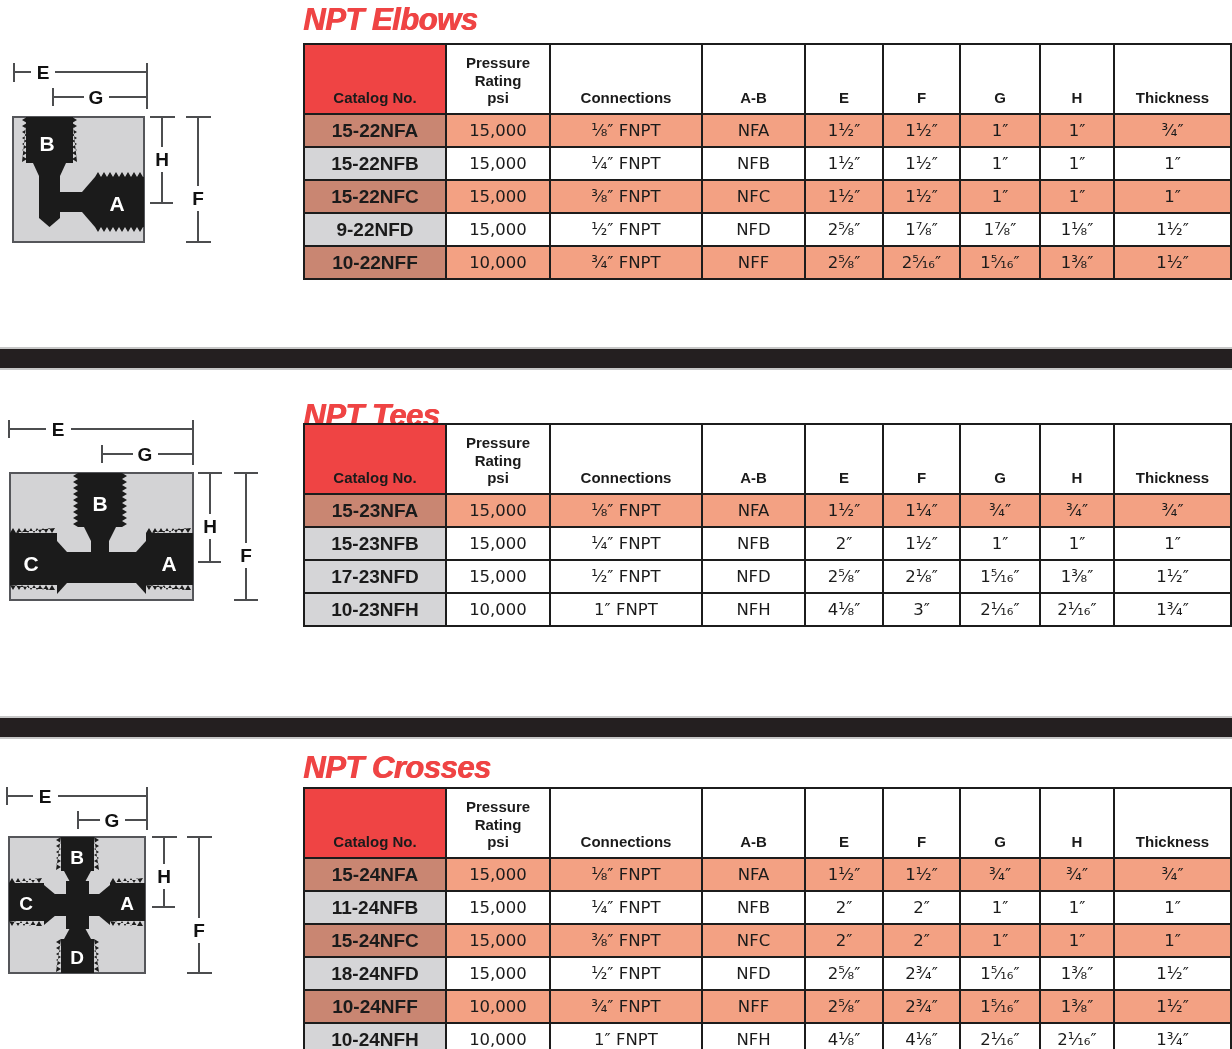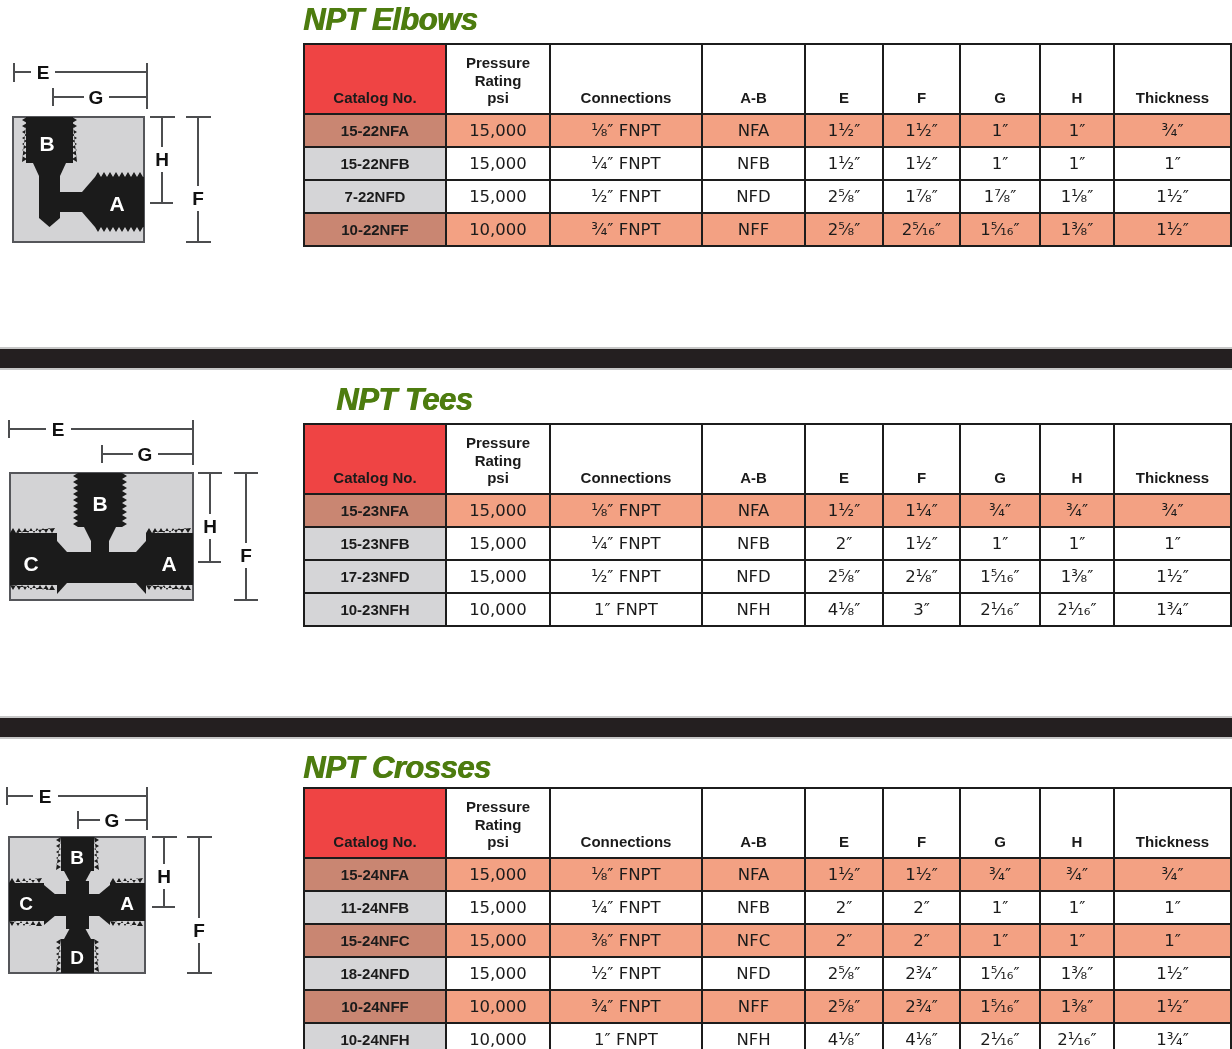--- a/index.html
+++ b/index.html
@@ -5,21 +5,21 @@
   html,body { margin:0; padding:0; background:#ffffff; }
   #page {
     position:relative; width:1232px; height:1049px; background:#ffffff;
     overflow:hidden; font-family:"Liberation Sans", sans-serif; color:#1b1b1b;
   }
   .abs { position:absolute; }
 
   
   .title {
     font-style:italic; font-weight:bold; font-size:31px; line-height:1;
-    color:#4d7c0f; text-shadow:0.8px 0 0 currentColor; letter-spacing:-0.5px;
+    color:#ef4444; text-shadow:0.8px 0 0 currentColor; letter-spacing:-0.5px;
     white-space:nowrap;
   }
 
   
   .divider {
     left:0; width:1232px; height:19px; background:#241f20;
     border-top:2px solid #c7c7c7; border-bottom:2px solid #c7c7c7;
   }
 
   
@@ -34,21 +34,21 @@
     font-weight:bold; font-size:15px; line-height:1.18;
     vertical-align:bottom; padding:0 2px 6px; height:62px;
     white-space:pre-line; background:#ffffff;
   }
   .dim-table th.cat { background:#ef4444; }
   .dim-table td {
     font-family:"DejaVu Sans", sans-serif;
     font-size:16.5px; height:31px; padding:0 2px; background:#ffffff;
   }
   .dim-table td.cat {
-    font-family:"Liberation Sans", sans-serif; font-weight:bold; font-size:15px;
+    font-family:"Liberation Sans", sans-serif; font-weight:bold; font-size:19px;
     background:#d5d5d7;
   }
   .dim-table tr.hl td { background:#f3a183; }
   .dim-table tr.hl td.cat { background:#c98672; }
 
   
   svg .dbox { fill:#d3d3d5; stroke:#55565a; stroke-width:2; }
   svg .blk  { fill:#1b1b1b; stroke:none; }
   svg line  { stroke:#4c4d4f; stroke-width:2; }
   svg .plab { fill:#ffffff; font-family:"Liberation Sans",sans-serif; font-weight:bold; font-size:21px; text-anchor:middle; }
@@ -147,22 +147,33 @@
           <td class="cat">15-22NFB</td>
           <td>15,000</td>
           <td>¹⁄₄″ FNPT</td>
           <td>NFB</td>
           <td>1¹⁄₂″</td>
           <td>1¹⁄₂″</td>
           <td>1″</td>
           <td>1″</td>
           <td>1″</td>
         </tr>
-        <tr class="plain">
-          <td class="cat">7-22NFD</td>
+        <tr class="hl">
+          <td class="cat">15-22NFC</td>
+          <td>15,000</td>
+          <td>³⁄₈″ FNPT</td>
+          <td>NFC</td>
+          <td>1¹⁄₂″</td>
+          <td>1¹⁄₂″</td>
+          <td>1″</td>
+          <td>1″</td>
+          <td>1″</td>
+        </tr>
+        <tr class="plain">
+          <td class="cat">9-22NFD</td>
           <td>15,000</td>
           <td>¹⁄₂″ FNPT</td>
           <td>NFD</td>
           <td>2⁵⁄₈″</td>
           <td>1⁷⁄₈″</td>
           <td>1⁷⁄₈″</td>
           <td>1¹⁄₈″</td>
           <td>1¹⁄₂″</td>
         </tr>
         <tr class="hl">
@@ -174,21 +185,21 @@
           <td>2⁵⁄₁₆″</td>
           <td>1⁵⁄₁₆″</td>
           <td>1³⁄₈″</td>
           <td>1¹⁄₂″</td>
         </tr>
       </tbody>
   </table>
 
   <div class="abs divider" style="top:347px;"></div>
 
-  <div class="abs title" style="left:303px; top:384px;margin-left:33px;">NPT Tees</div>
+  <div class="abs title" style="left:303px; top:400px;">NPT Tees</div>
 
   <svg class="abs" style="left:0; top:415px;" width="260" height="200" viewBox="0 0 260 200">
     <g>
       <rect class="dbox" x="10" y="58" width="183" height="127"></rect>
 
       <rect class="blk" x="78" y="58" width="44" height="54"></rect>
       <polygon class="blk" points="78,58 73,61 78,64 73,67 78,70 73,73 78,76 73,79 78,82 73,85 78,88 73,91 78,94 73,97 78,100 73,103 78,106 73,109 78,112"></polygon>
       <polygon class="blk" points="122,58 127,61 122,64 127,67 122,70 127,73 122,76 127,79 122,82 127,85 122,88 127,91 122,94 127,97 122,100 127,103 122,106 127,109 122,112"></polygon>
       <polygon class="blk" points="84,112 116,112 109,126 91,126"></polygon>
       <rect class="blk" x="91" y="126" width="18" height="13"></rect>

